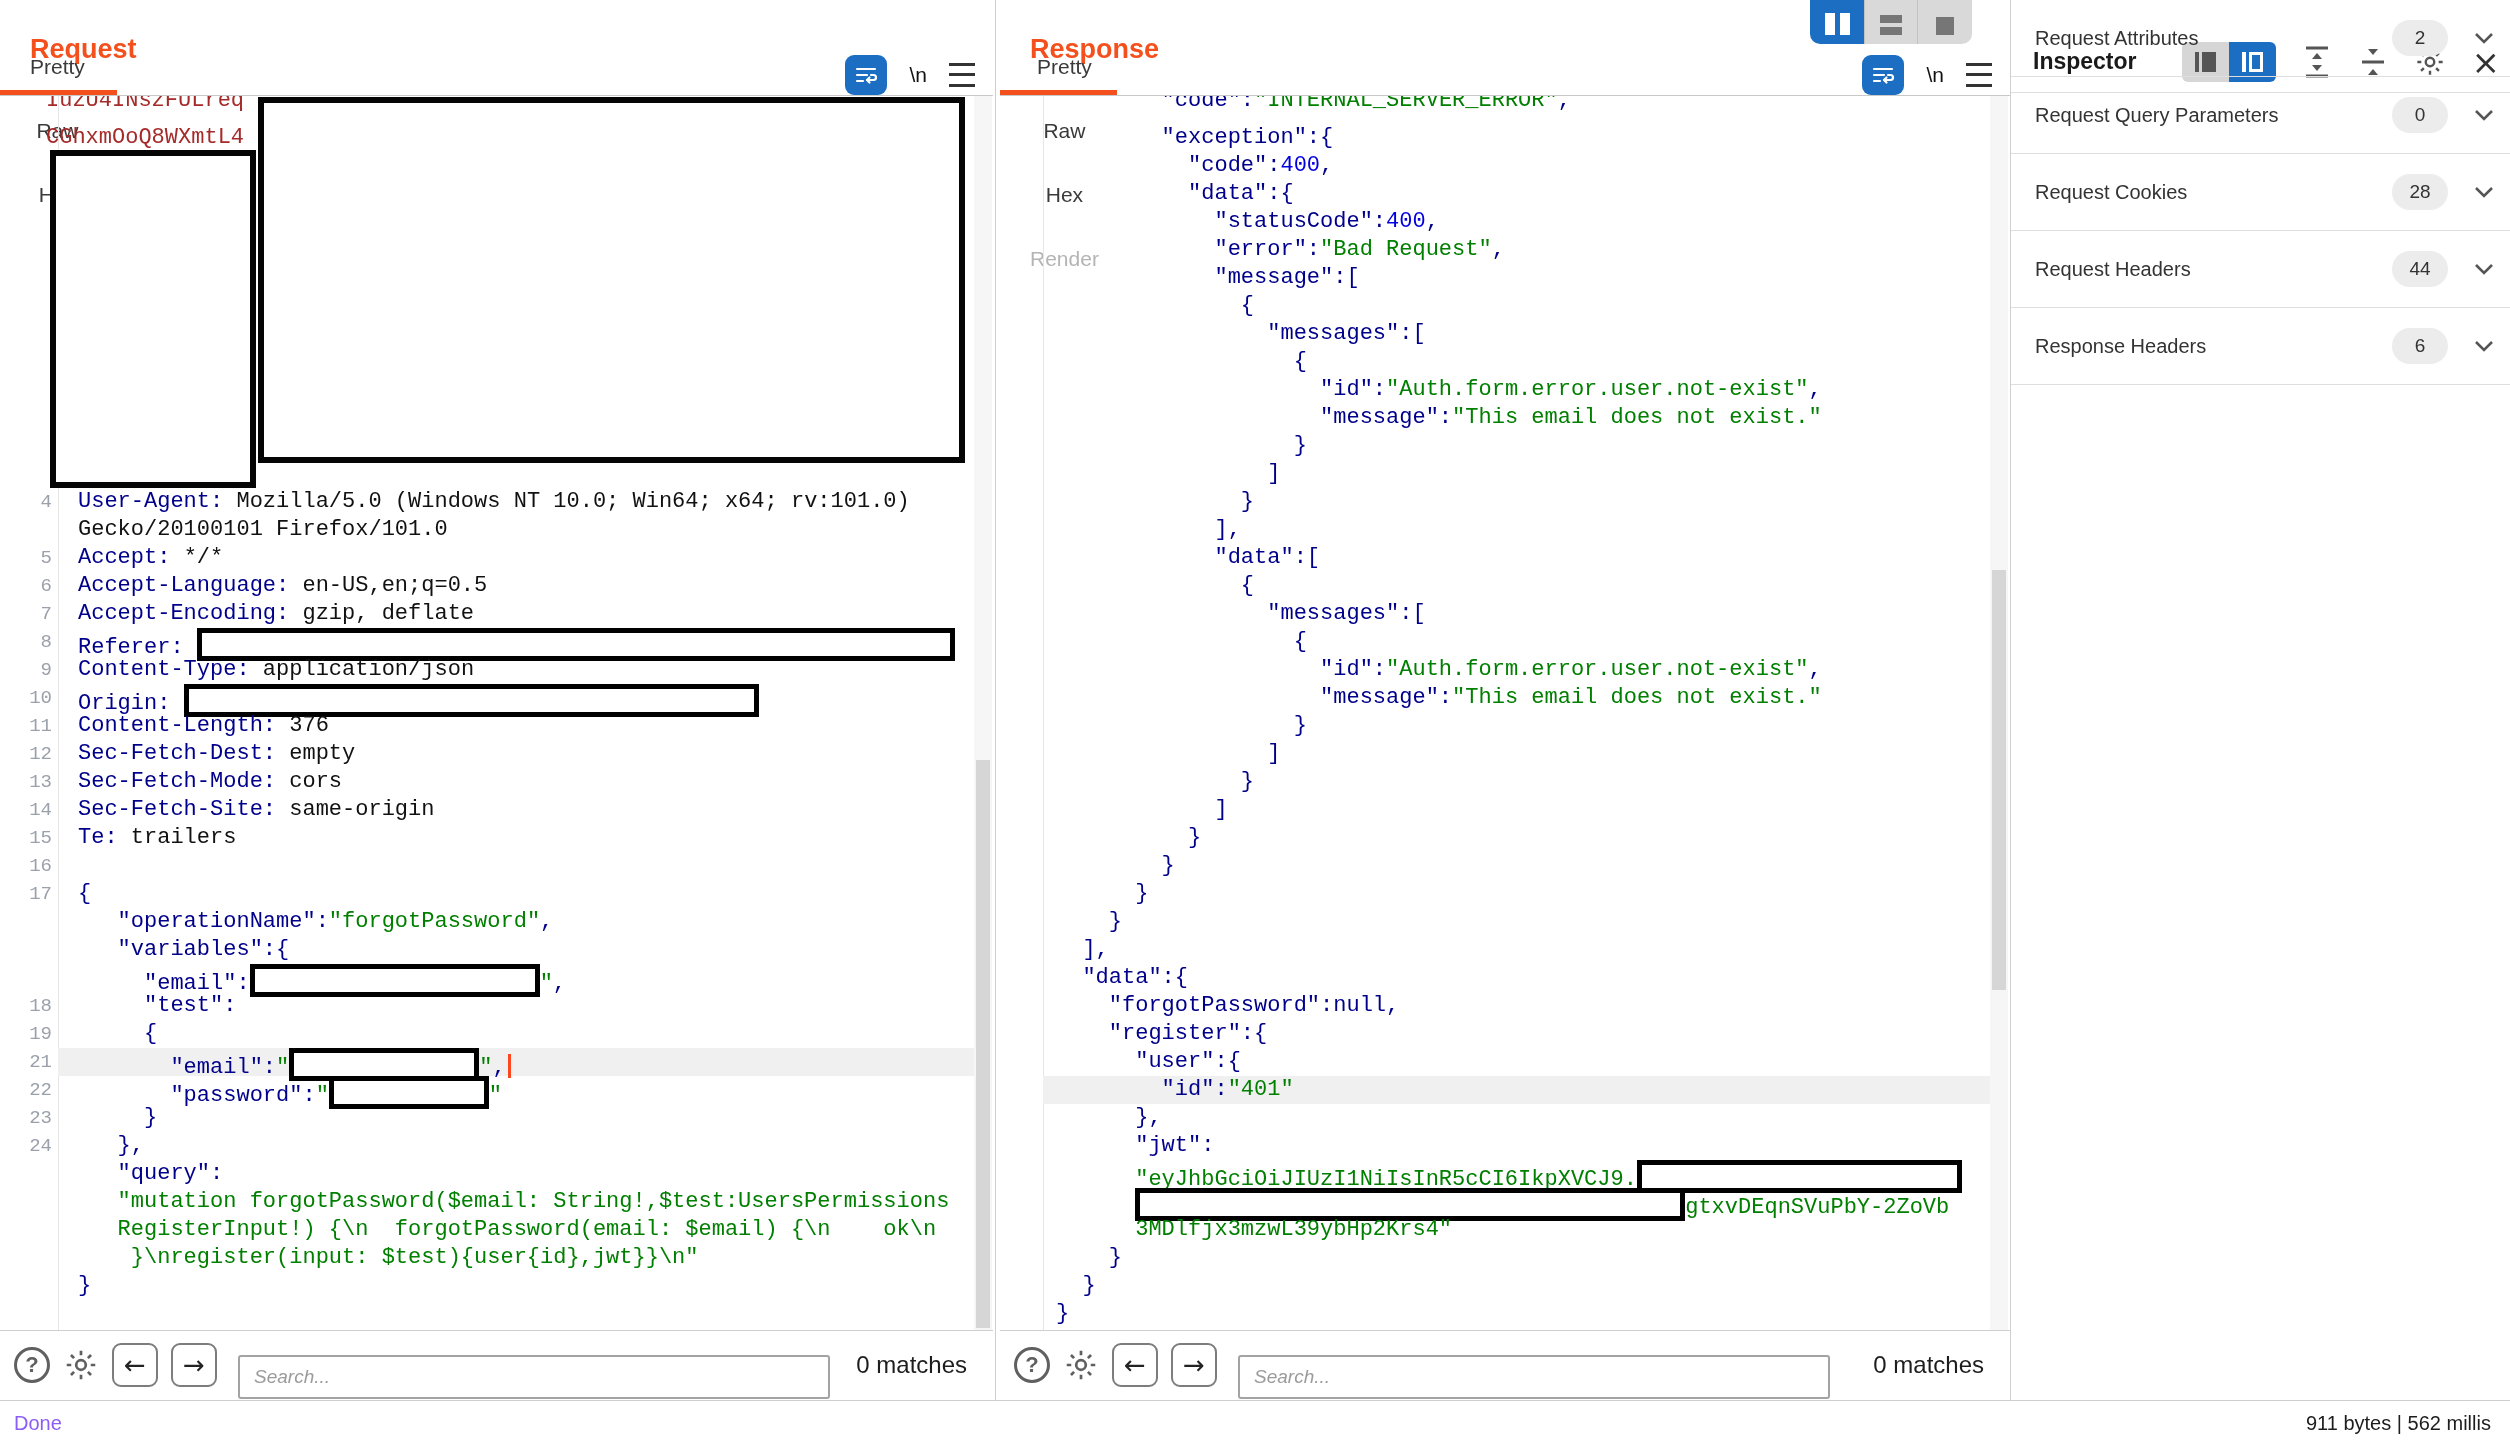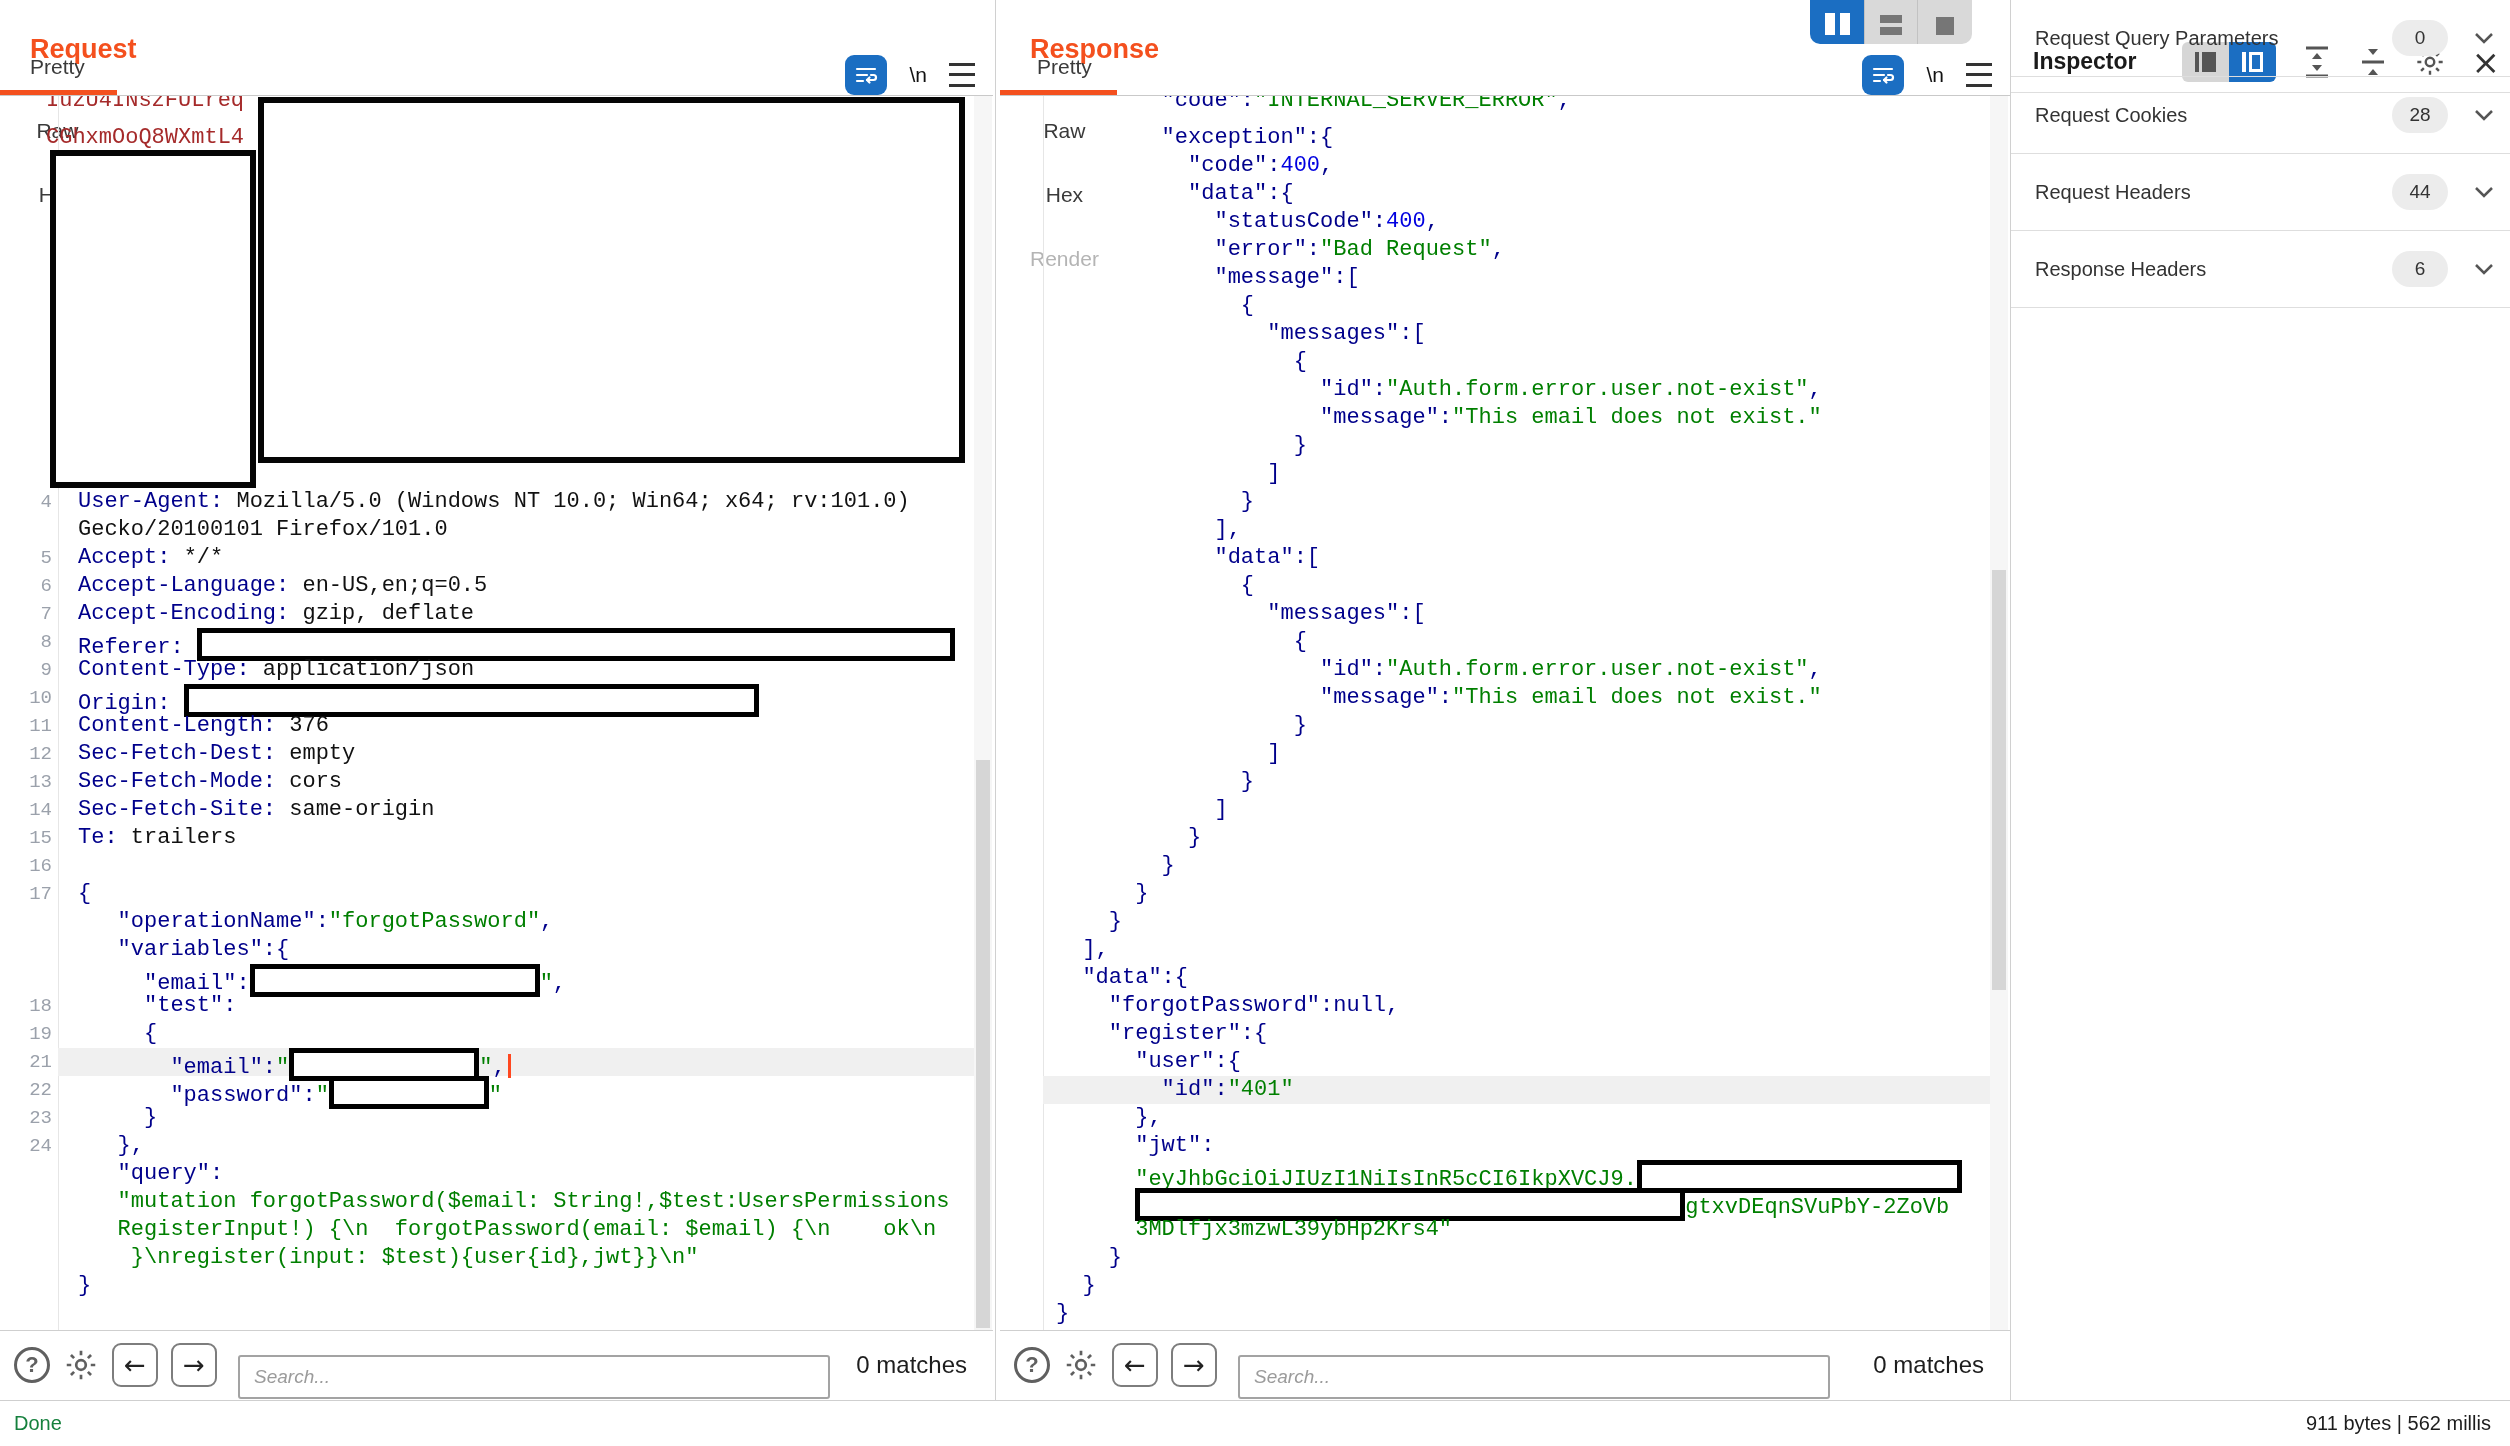--- a/index.html
+++ b/index.html
@@ -58,21 +58,21 @@
           display:flex;align-items:center;justify-content:center;box-sizing:border-box;}
   .f-nav{width:46px;height:44px;border:2px solid #7d7d7d;border-radius:9px;background:#fff;color:#222;font-size:26px;
          display:flex;align-items:center;justify-content:center;box-sizing:border-box;font-family:"DejaVu Sans",sans-serif;}
   .f-input{width:592px;height:44px;border:2px solid #a3a3a3;border-radius:3px;box-sizing:border-box;font-size:19px;
            padding:0 14px;color:#333;font-family:"Liberation Sans",sans-serif;margin-left:8px;margin-top:24px;}
   .f-input::placeholder{font-style:italic;color:#9b9b9b;}
   .f-matches{margin-left:auto;margin-right:26px;font-size:24px;color:#1d1d1d;}
 
   
   .statusbar{position:absolute;left:0;top:1400px;width:2510px;height:46px;border-top:1px solid #cfcfcf;background:#fff;}
-  .statusbar .left{position:absolute;left:14px;top:0;line-height:44px;font-size:20px;color:#15803d;text-align:right;}
+  .statusbar .left{position:absolute;left:14px;top:0;line-height:44px;font-size:20px;color:#8b5cf6;text-align:right;}
   .statusbar .right{position:absolute;left:2306px;top:0;line-height:44px;font-size:20px;color:#1d1d1d;white-space:nowrap;}
 
   
   .layoutctl{position:absolute;left:1810px;top:-12px;height:56px;display:flex;z-index:6;}
   .lbtn{width:54px;height:56px;display:flex;align-items:flex-end;justify-content:center;padding-bottom:9px;box-sizing:border-box;background:#d9d9d9;}
   .lbtn.first{border-radius:10px 0 0 10px;background:var(--blue);}
   .lbtn.mid{border-right:1px solid #c2c2c2;border-left:1px solid #c2c2c2;}
   .lbtn.last{border-radius:0 10px 10px 0;}
   .ic-cols{display:flex;gap:5px;} .ic-cols i{width:10px;height:22px;background:#fff;display:block;}
   .ic-rows{display:flex;flex-direction:column;gap:4px;} .ic-rows i{width:22px;height:8px;background:#767676;display:block;}
@@ -335,20 +335,27 @@
         </svg>
       <svg width="32" height="32" viewBox="0 0 24 24" fill="none" stroke="#555" stroke-width="1.8">
           <circle cx="12" cy="12" r="3.2"></circle>
           <path d="M12 2.5v3M12 18.5v3M2.5 12h3M18.5 12h3M5.3 5.3l2.1 2.1M16.6 16.6l2.1 2.1M18.7 5.3l-2.1 2.1M7.4 16.6l-2.1 2.1"></path>
         </svg>
       <span class="xclose">×</span>
     </span>
   </div>
 
   <div class="isec">
+    <span class="lbl">Request Attributes</span>
+    <span class="badge">2</span>
+    <svg class="chev" width="20" height="12" viewBox="0 0 20 12">
+        <polyline points="2,2 10,10 18,2" fill="none" stroke="#555" stroke-width="2.5"></polyline>
+      </svg>
+  </div>
+  <div class="isec">
     <span class="lbl">Request Query Parameters</span>
     <span class="badge">0</span>
     <svg class="chev" width="20" height="12" viewBox="0 0 20 12">
         <polyline points="2,2 10,10 18,2" fill="none" stroke="#555" stroke-width="2.5"></polyline>
       </svg>
   </div>
   <div class="isec">
     <span class="lbl">Request Cookies</span>
     <span class="badge">28</span>
     <svg class="chev" width="20" height="12" viewBox="0 0 20 12">

